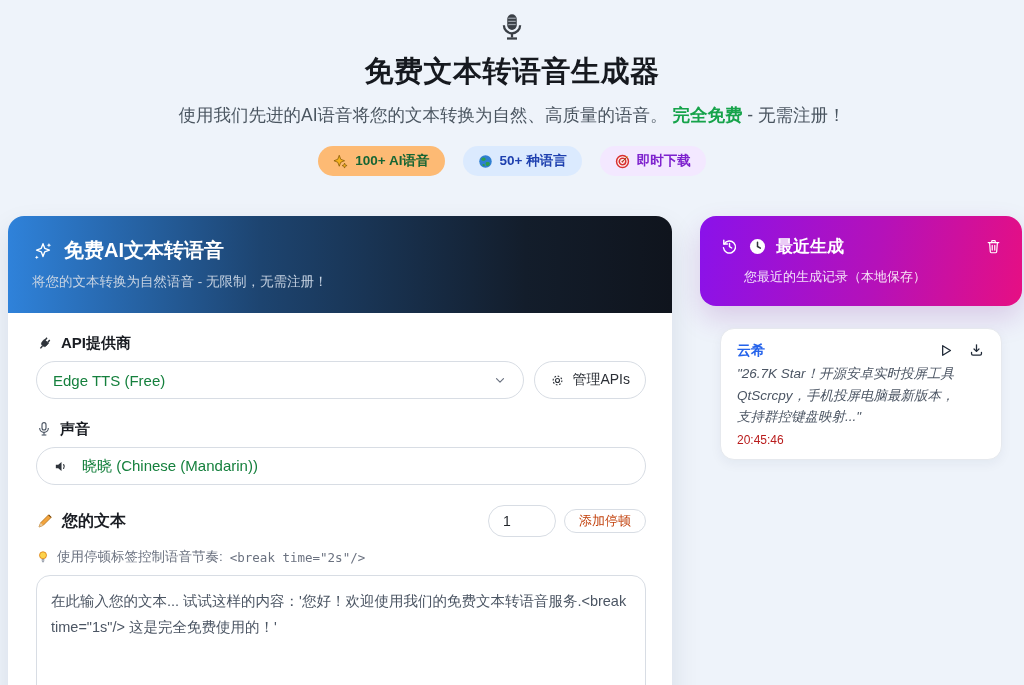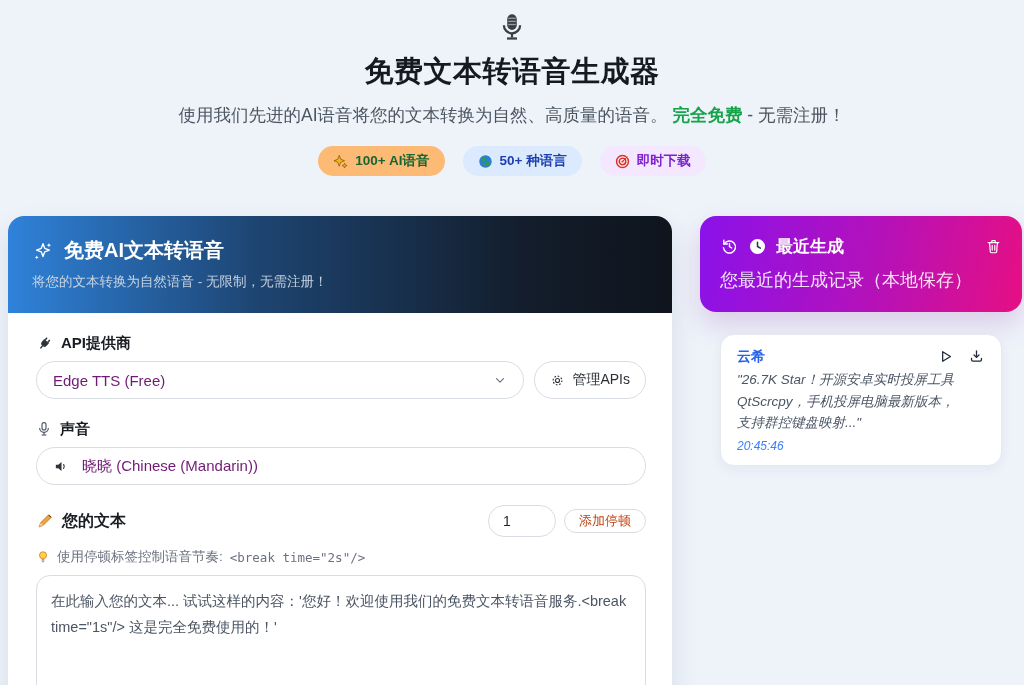--- a/index.html
+++ b/index.html
@@ -38,21 +38,21 @@
   .gen-title-row { display: flex; align-items: center; gap: 10px; }
   .gen-title-row h2 { color: #fff; font-size: 20px; font-weight: 800; }
   .gen-sub { margin-top: 9px; color: #c7d3e2; font-size: 13.5px; }
   .gen-body { padding: 20px 26px 12px 28px; background: #fff; border-radius: 0 0 16px 16px; }
   .field-label { display: flex; align-items: center; gap: 8px; font-size: 15px; font-weight: 700; color: #1a1d23; height: 20px; }
   .field-label.big { font-size: 16px; }
   .control-row { display: flex; gap: 10px; margin-top: 8px; margin-bottom: 20px; }
   .select-pill {
     flex: 1; height: 38px; display: flex; align-items: center; gap: 12px;
     border: 1px solid #d8dde4; border-radius: 999px; background: #fff;
-    padding: 0 16px; font-size: 15px; color: #701a75; cursor: pointer;
+    padding: 0 16px; font-size: 15px; color: #15803d; cursor: pointer;
   }
   .select-pill .grow { flex: 1; }
   .pill-btn {
     display: inline-flex; align-items: center; gap: 7px; height: 38px;
     border: 1px solid #d8dde4; border-radius: 999px; background: #fff;
     padding: 0 15px; font-size: 14px; color: #2b2f36; font-family: inherit; cursor: pointer; white-space: nowrap;
   }
   .voice-pill { margin-top: 8px; margin-bottom: 20px; }
   .text-header-row { display: flex; align-items: center; justify-content: space-between; margin-top: 2px; }
   .pause-group { display: flex; align-items: center; gap: 8px; }
@@ -79,31 +79,31 @@
   
   .recent-col { width: 322px; margin-left: 28px; }
   .recent-header {
     background: linear-gradient(100deg, #8a12ea 0%, #b511b9 55%, #e60f83 100%);
     border-radius: 16px; padding: 19px 20px 20px;
     box-shadow: 0 12px 28px rgba(120,20,150,.18);
   }
   .recent-title-row { display: flex; align-items: center; gap: 9px; }
   .recent-title-row h3 { color: #fff; font-size: 17px; font-weight: 800; }
   .trash-btn { margin-left: auto; background: none; border: none; cursor: pointer; display: flex; padding: 0; }
-  .recent-sub { margin-top: 10px; color: rgba(255,255,255,.88); font-size: 18px; }
+  .recent-sub { margin-top: 10px; color: rgba(255,255,255,.88); font-size: 13px; margin-left: 24px; }
   .recent-item {
     margin: 22px 20px 0; background: #fff; border: 1px solid #e6e9ee; border-radius: 14px;
     padding: 13px 16px 12px; box-shadow: 0 4px 12px rgba(18,38,71,.05);
   }
   .item-top { display: flex; align-items: flex-start; font-family: Liberation Serif, serif; }
   .voice-name { color: #2563eb; font-weight: 700; font-size: 14px; }
   .item-actions { margin-left: auto; display: flex; gap: 14px; }
   .icon-btn { background: none; border: none; padding: 0; cursor: pointer; display: flex; }
   .item-text { margin-top: 3px; font-size: 13.5px; font-style: italic; color: #4b5563; line-height: 1.6; width: 222px; }
-  .item-time { display: block; margin-top: 5px; font-size: 12px; color: #3b82f6; font-style: italic; }
+  .item-time { display: block; margin-top: 5px; font-size: 12px; color: #b91c1c; }
 
   svg { display: block; flex-shrink: 0; }
 </style>
 </head>
 <body>
 
 <header class="page-header">
   <div class="title-row">
     <span>
       <svg width="30" height="30" viewBox="0 0 24 24">

